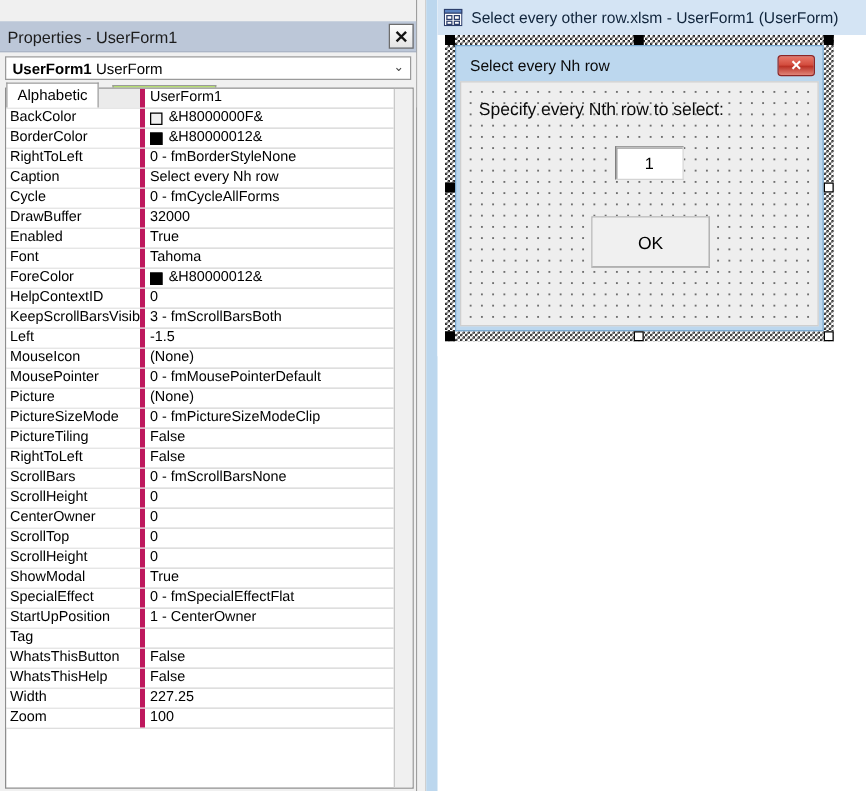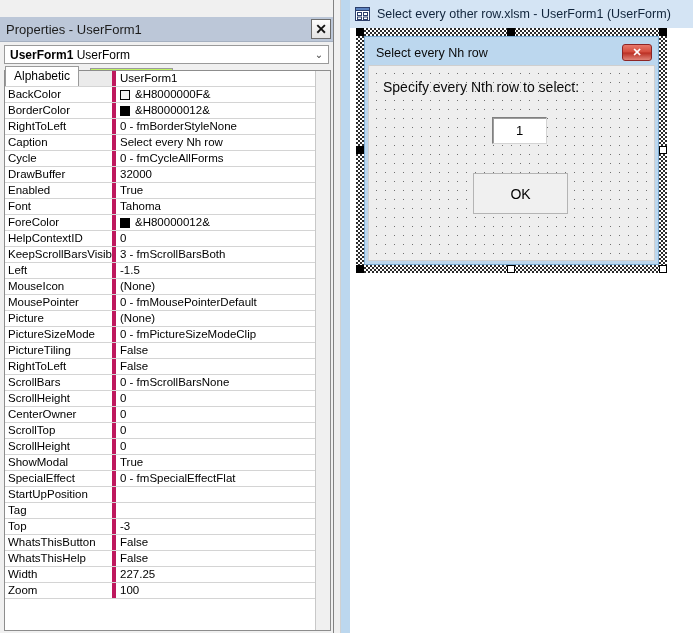--- a/index.html
+++ b/index.html
@@ -538,31 +538,28 @@
           </div>
         </div>
         <div class="prop-row">
           <div class="prop-name">SpecialEffect</div>
           <div class="prop-val">
             <span>0 - fmSpecialEffectFlat</span>
           </div>
         </div>
         <div class="prop-row">
           <div class="prop-name">StartUpPosition</div>
+          <div class="prop-val">
+            <span>1 - CenterOwner</span>
+          </div>
         </div>
         <div class="prop-row">
           <div class="prop-name">Tag</div>
           <div class="prop-val">
             <span></span>
-          </div>
-        </div>
-        <div class="prop-row">
-          <div class="prop-name">Top</div>
-          <div class="prop-val">
-            <span>-3</span>
           </div>
         </div>
         <div class="prop-row">
           <div class="prop-name">WhatsThisButton</div>
           <div class="prop-val">
             <span>False</span>
           </div>
         </div>
         <div class="prop-row">
           <div class="prop-name">WhatsThisHelp</div>

